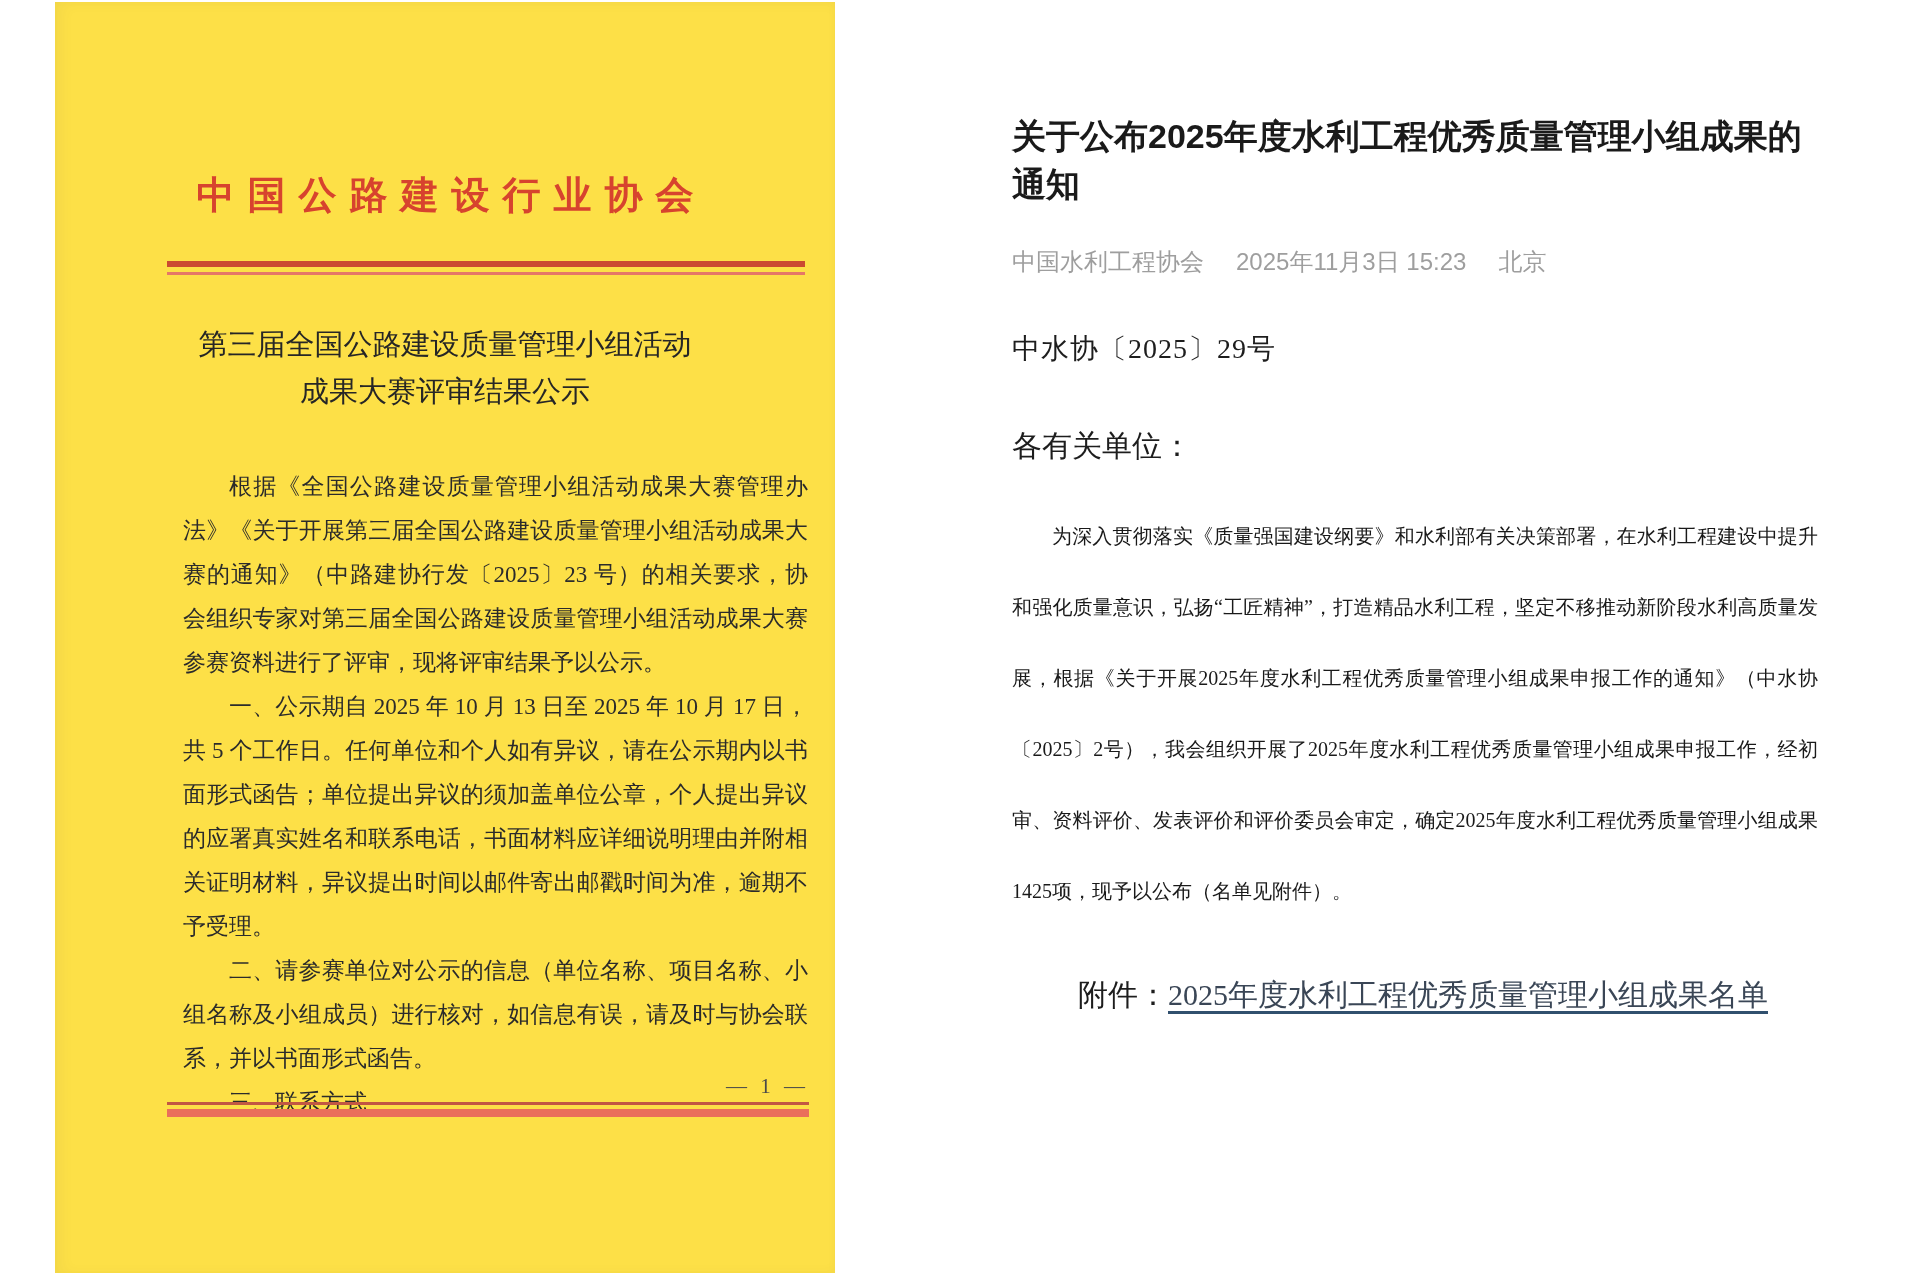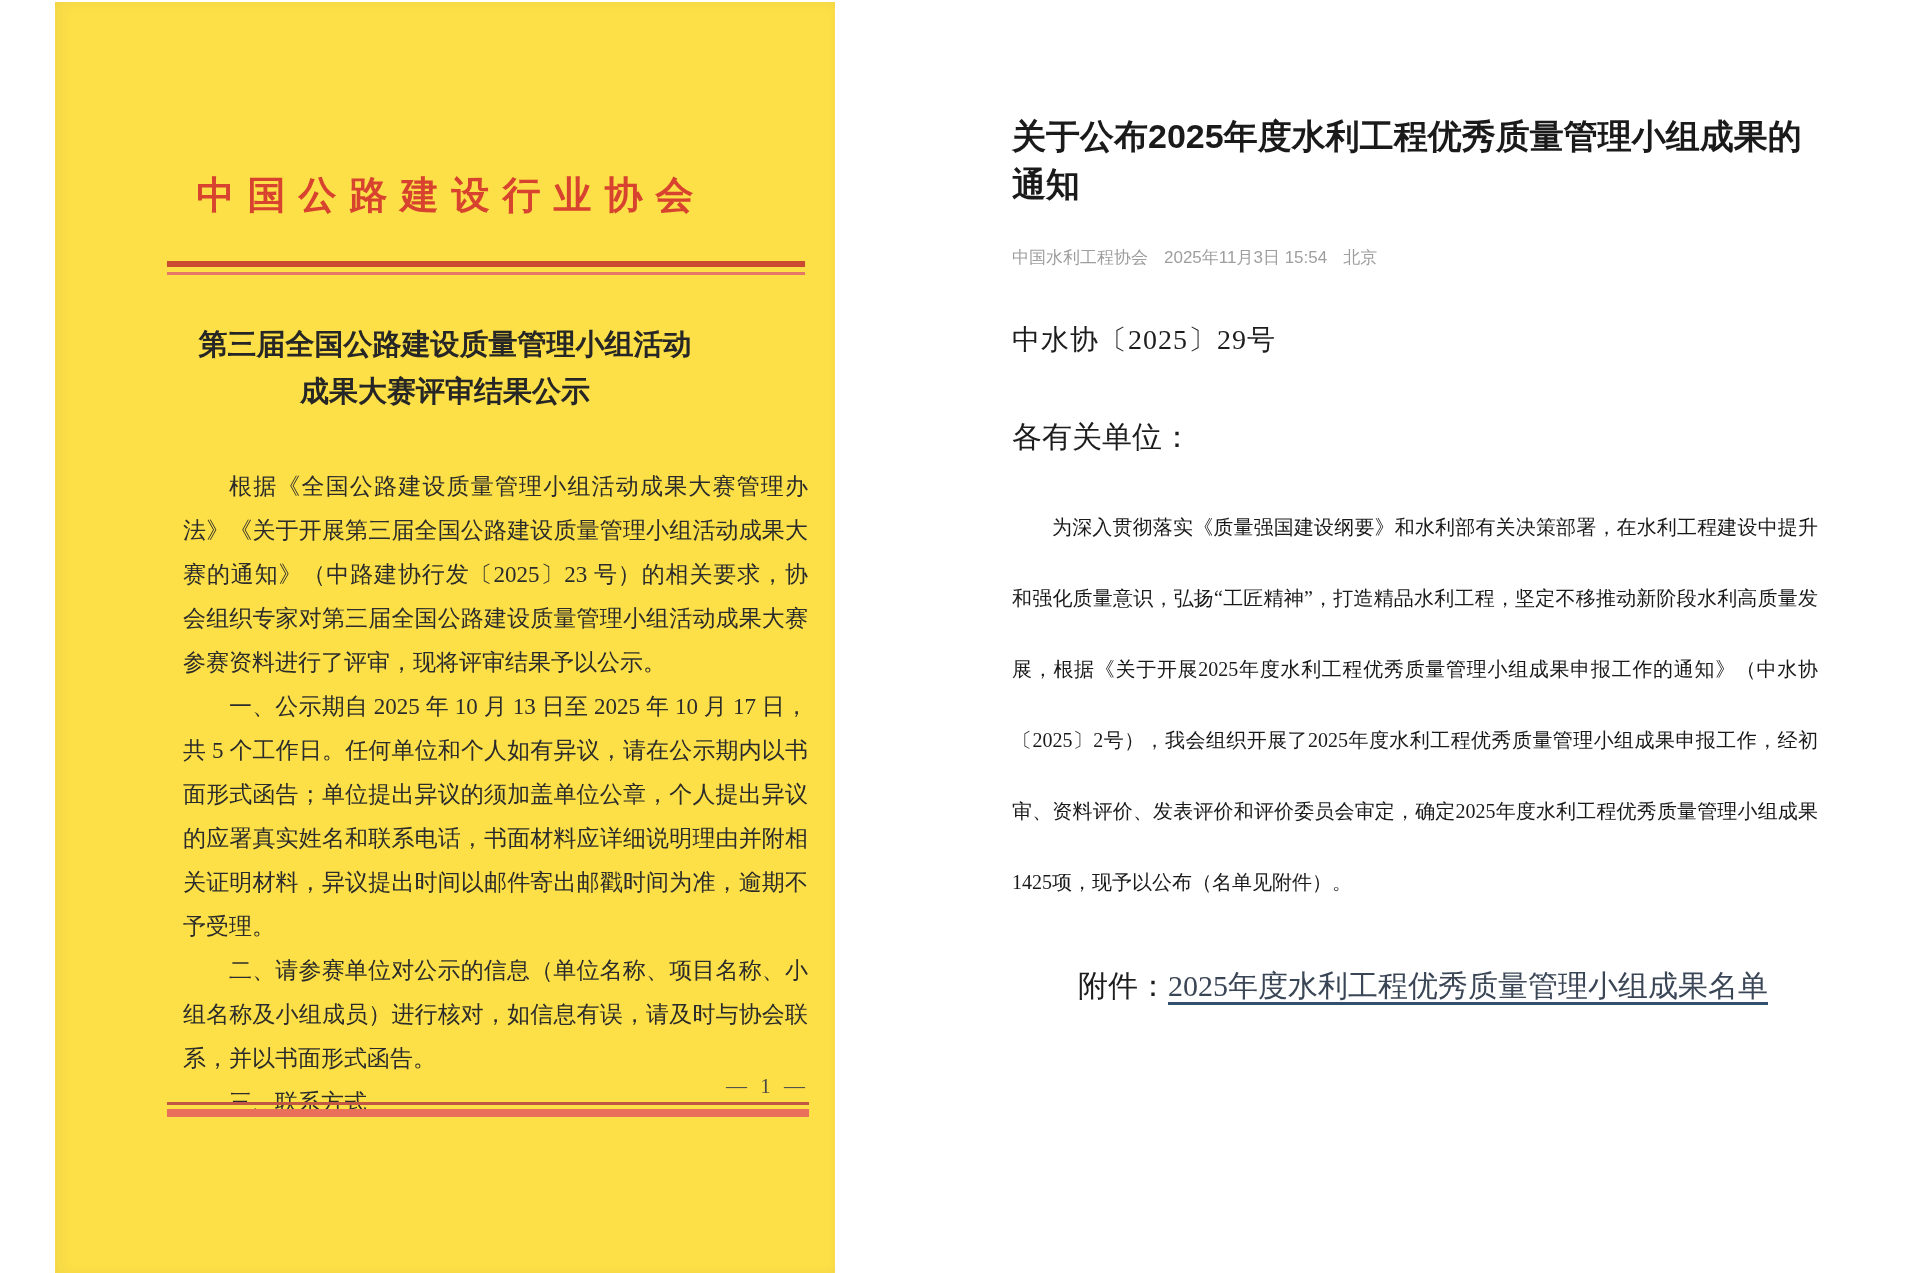--- a/index.html
+++ b/index.html
@@ -29,21 +29,21 @@
     white-space:nowrap;
   }
   .head-rule { margin:40px 30px 0 112px; }
   .head-rule .rule-thick { height:6px; background:#cb4a31; }
   .head-rule .rule-thin  { height:3px; background:#e57767; margin-top:5px; }
 
   .doc-title {
     margin-top:46px;
     text-align:center;
     font-size:29px;
-    font-weight:bold;
+    font-weight:normal;
     color:#262626;
     line-height:47px;
   }
 
   .body-text {
     margin:50px 35px 0 128px;
     width:625px;
     font-size:23px;
     line-height:44px;
     color:#2b2b2b;
@@ -70,24 +70,24 @@
     margin-top:112px;
     font-family:"Liberation Sans","DejaVu Sans",sans-serif;
     font-size:34px;
     font-weight:bold;
     color:#1a1a1a;
     line-height:48px;
   }
   .r-meta {
     margin-top:38px;
     font-family:"Liberation Sans","DejaVu Sans",sans-serif;
-    font-size:17px;
+    font-size:24px;
     color:#9e9e9e;
     display:flex;
-    gap:16px;
+    gap:32px;
     align-items:flex-start;
   }
   .r-docnum {
     margin-top:52px;
     font-size:28px;
     color:#1d1d1d;
     letter-spacing:1px;
   }
   .r-salutation {
     margin-top:58px;
@@ -144,21 +144,21 @@
     <div class="rule-thin"></div>
     <div class="rule-thick"></div>
   </div>
 </div>
 
 <div class="page-right">
   <div class="r-title">关于公布2025年度水利工程优秀质量管理小组成果的通知</div>
 
   <div class="r-meta">
     <span>中国水利工程协会</span>
-    <span>2025年11月3日 15:54</span>
+    <span>2025年11月3日 15:23</span>
     <span>北京</span>
   </div>
 
   <div class="r-docnum">中水协〔2025〕29号</div>
 
   <div class="r-salutation">各有关单位：</div>
 
   <div class="r-body">为深入贯彻落实《质量强国建设纲要》和水利部有关决策部署，在水利工程建设中提升和强化质量意识，弘扬“工匠精神”，打造精品水利工程，坚定不移推动新阶段水利高质量发展，根据《关于开展2025年度水利工程优秀质量管理小组成果申报工作的通知》（中水协〔2025〕2号），我会组织开展了2025年度水利工程优秀质量管理小组成果申报工作，经初审、资料评价、发表评价和评价委员会审定，确定2025年度水利工程优秀质量管理小组成果1425项，现予以公布（名单见附件）。</div>
 
   <div class="r-attach">

